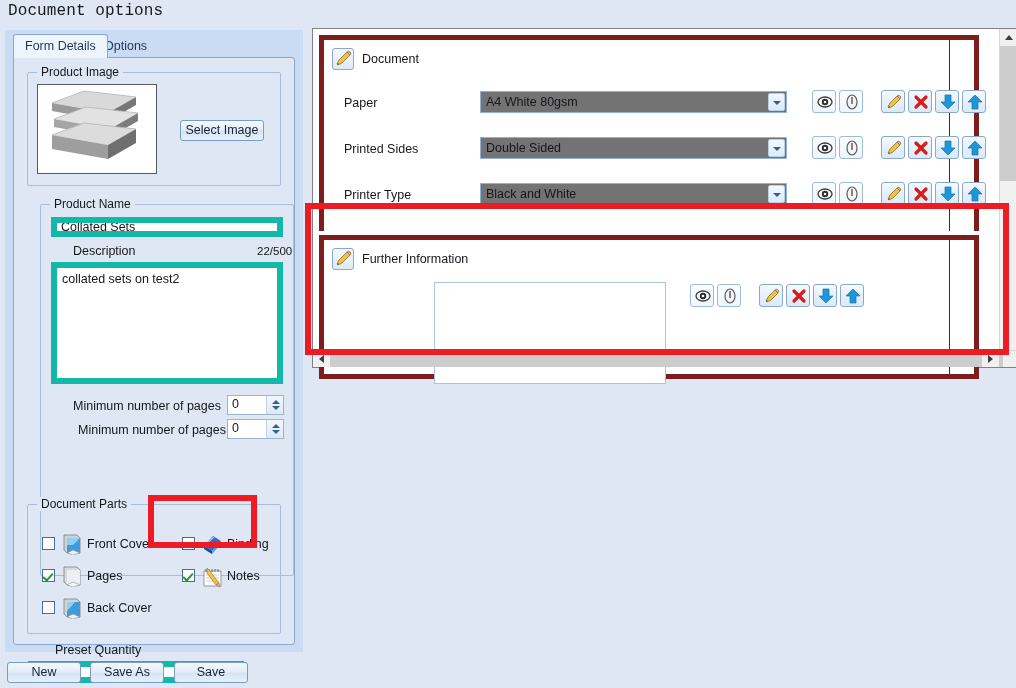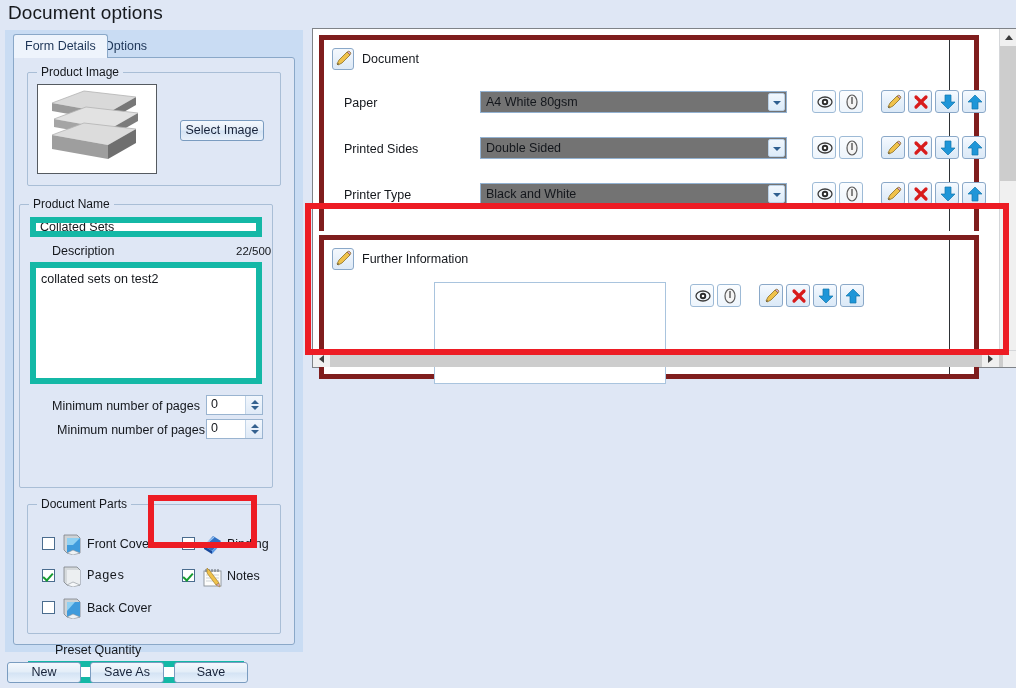--- a/index.html
+++ b/index.html
@@ -15,23 +15,24 @@
     color: #1a1a1a;
     overflow: hidden;
     position: relative;
   }
 
   
   .window-title {
     position: absolute;
     left: 8px;
     top: 2px;
-    font-size: 19px;
+    font-size: 16px;
     color: #16191d;
     letter-spacing: 0.1px;
+    font-family: Liberation Mono, monospace;
   }
 
   
   .left-panel {
     position: absolute;
     left: 5px;
     top: 30px;
     width: 298px;
     height: 622px;
     background: #c9dcf3;
@@ -124,21 +125,21 @@
     text-align: center;
   }
   #btn-select-image {
     position: absolute;
     left: 152px; top: 47px;
     width: 84px; height: 21px;
     line-height: 19px;
   }
 
   
-  #gb-product-name { left: 5px; top: 146px; width: 254px; height: 284px; }
+  #gb-product-name { left: 26px; top: 146px; width: 254px; height: 372px; }
   .txt {
     background: #ffffff;
     border: 6px solid #14b8a6;
     box-sizing: border-box;
     font-family: "Liberation Sans", sans-serif;
     font-size: 12.5px;
     color: #14171c;
     padding: 2px 4px;
     outline: none;
   }
@@ -509,21 +510,21 @@
           <svg width="22" height="21" viewBox="0 0 22 21">
             <polygon points="3,12 12,2 20,7 11,17" fill="#2f6fc4"></polygon>
             <polygon points="3,12 11,17 11,20 3,15" fill="#17479a"></polygon>
             <polygon points="11,17 20,7 20,10 11,20" fill="#5b9ae6"></polygon>
             <path d="M5,10 L13,3" stroke="#9cc8f5" stroke-width="1.4" fill="none"></path>
           </svg>
         </span>
         <span class="part-label">Binding</span>
       </div>
 
-      <div class="part-row" style="left:14px; top:60px; width:120px;font-family:Liberation Mono, monospace;">
+      <div class="part-row" style="left:14px; top:60px; width:120px;">
         <span class="chk checked"></span>
         <span class="part-icon">
           <svg width="22" height="21" viewBox="0 0 22 21">
             <polygon points="3,1 16,1 19,4 19,19 6,19 3,16" fill="#d6dadd" stroke="#7b8287" stroke-width="0.8"></polygon>
             <polygon points="6,4 19,4 19,19 6,19" fill="#eceff1"></polygon>
             <polygon points="6,19 12,16 19,19 12,21" fill="#f5f7f9" stroke="#8b9298" stroke-width="0.6"></polygon>
           </svg>
         </span>
         <span class="part-label">Pages</span>
       </div>

